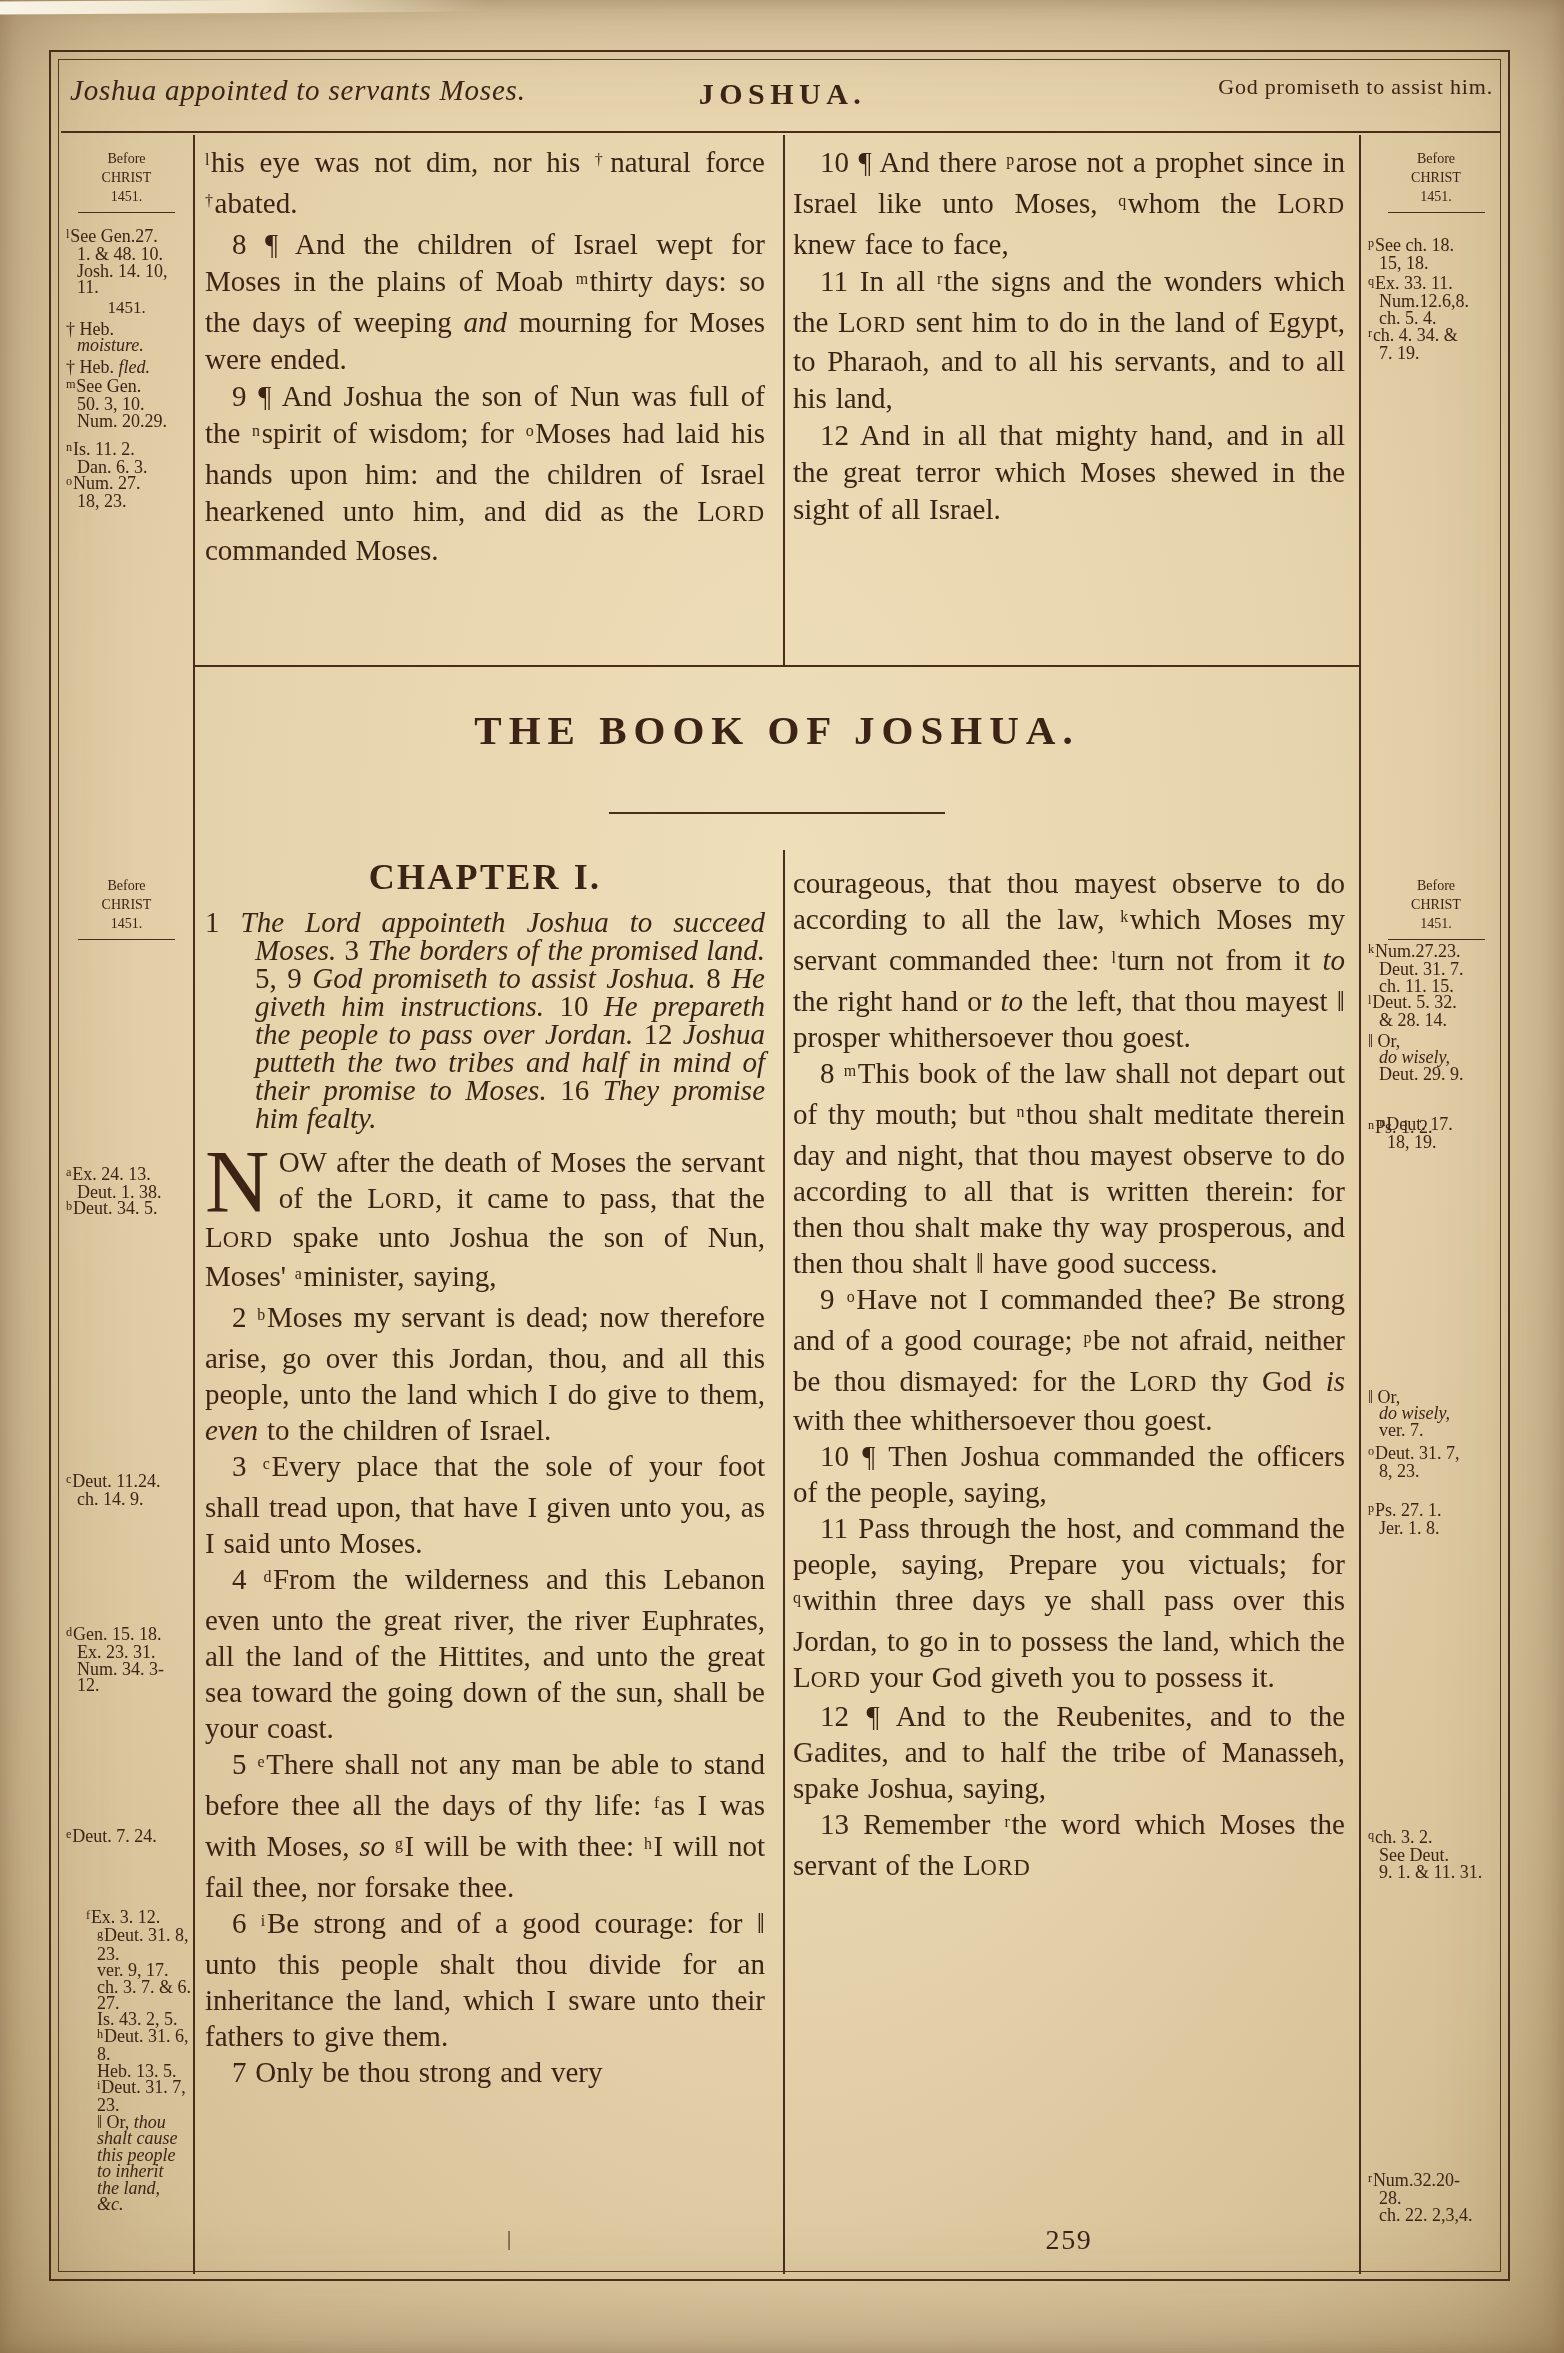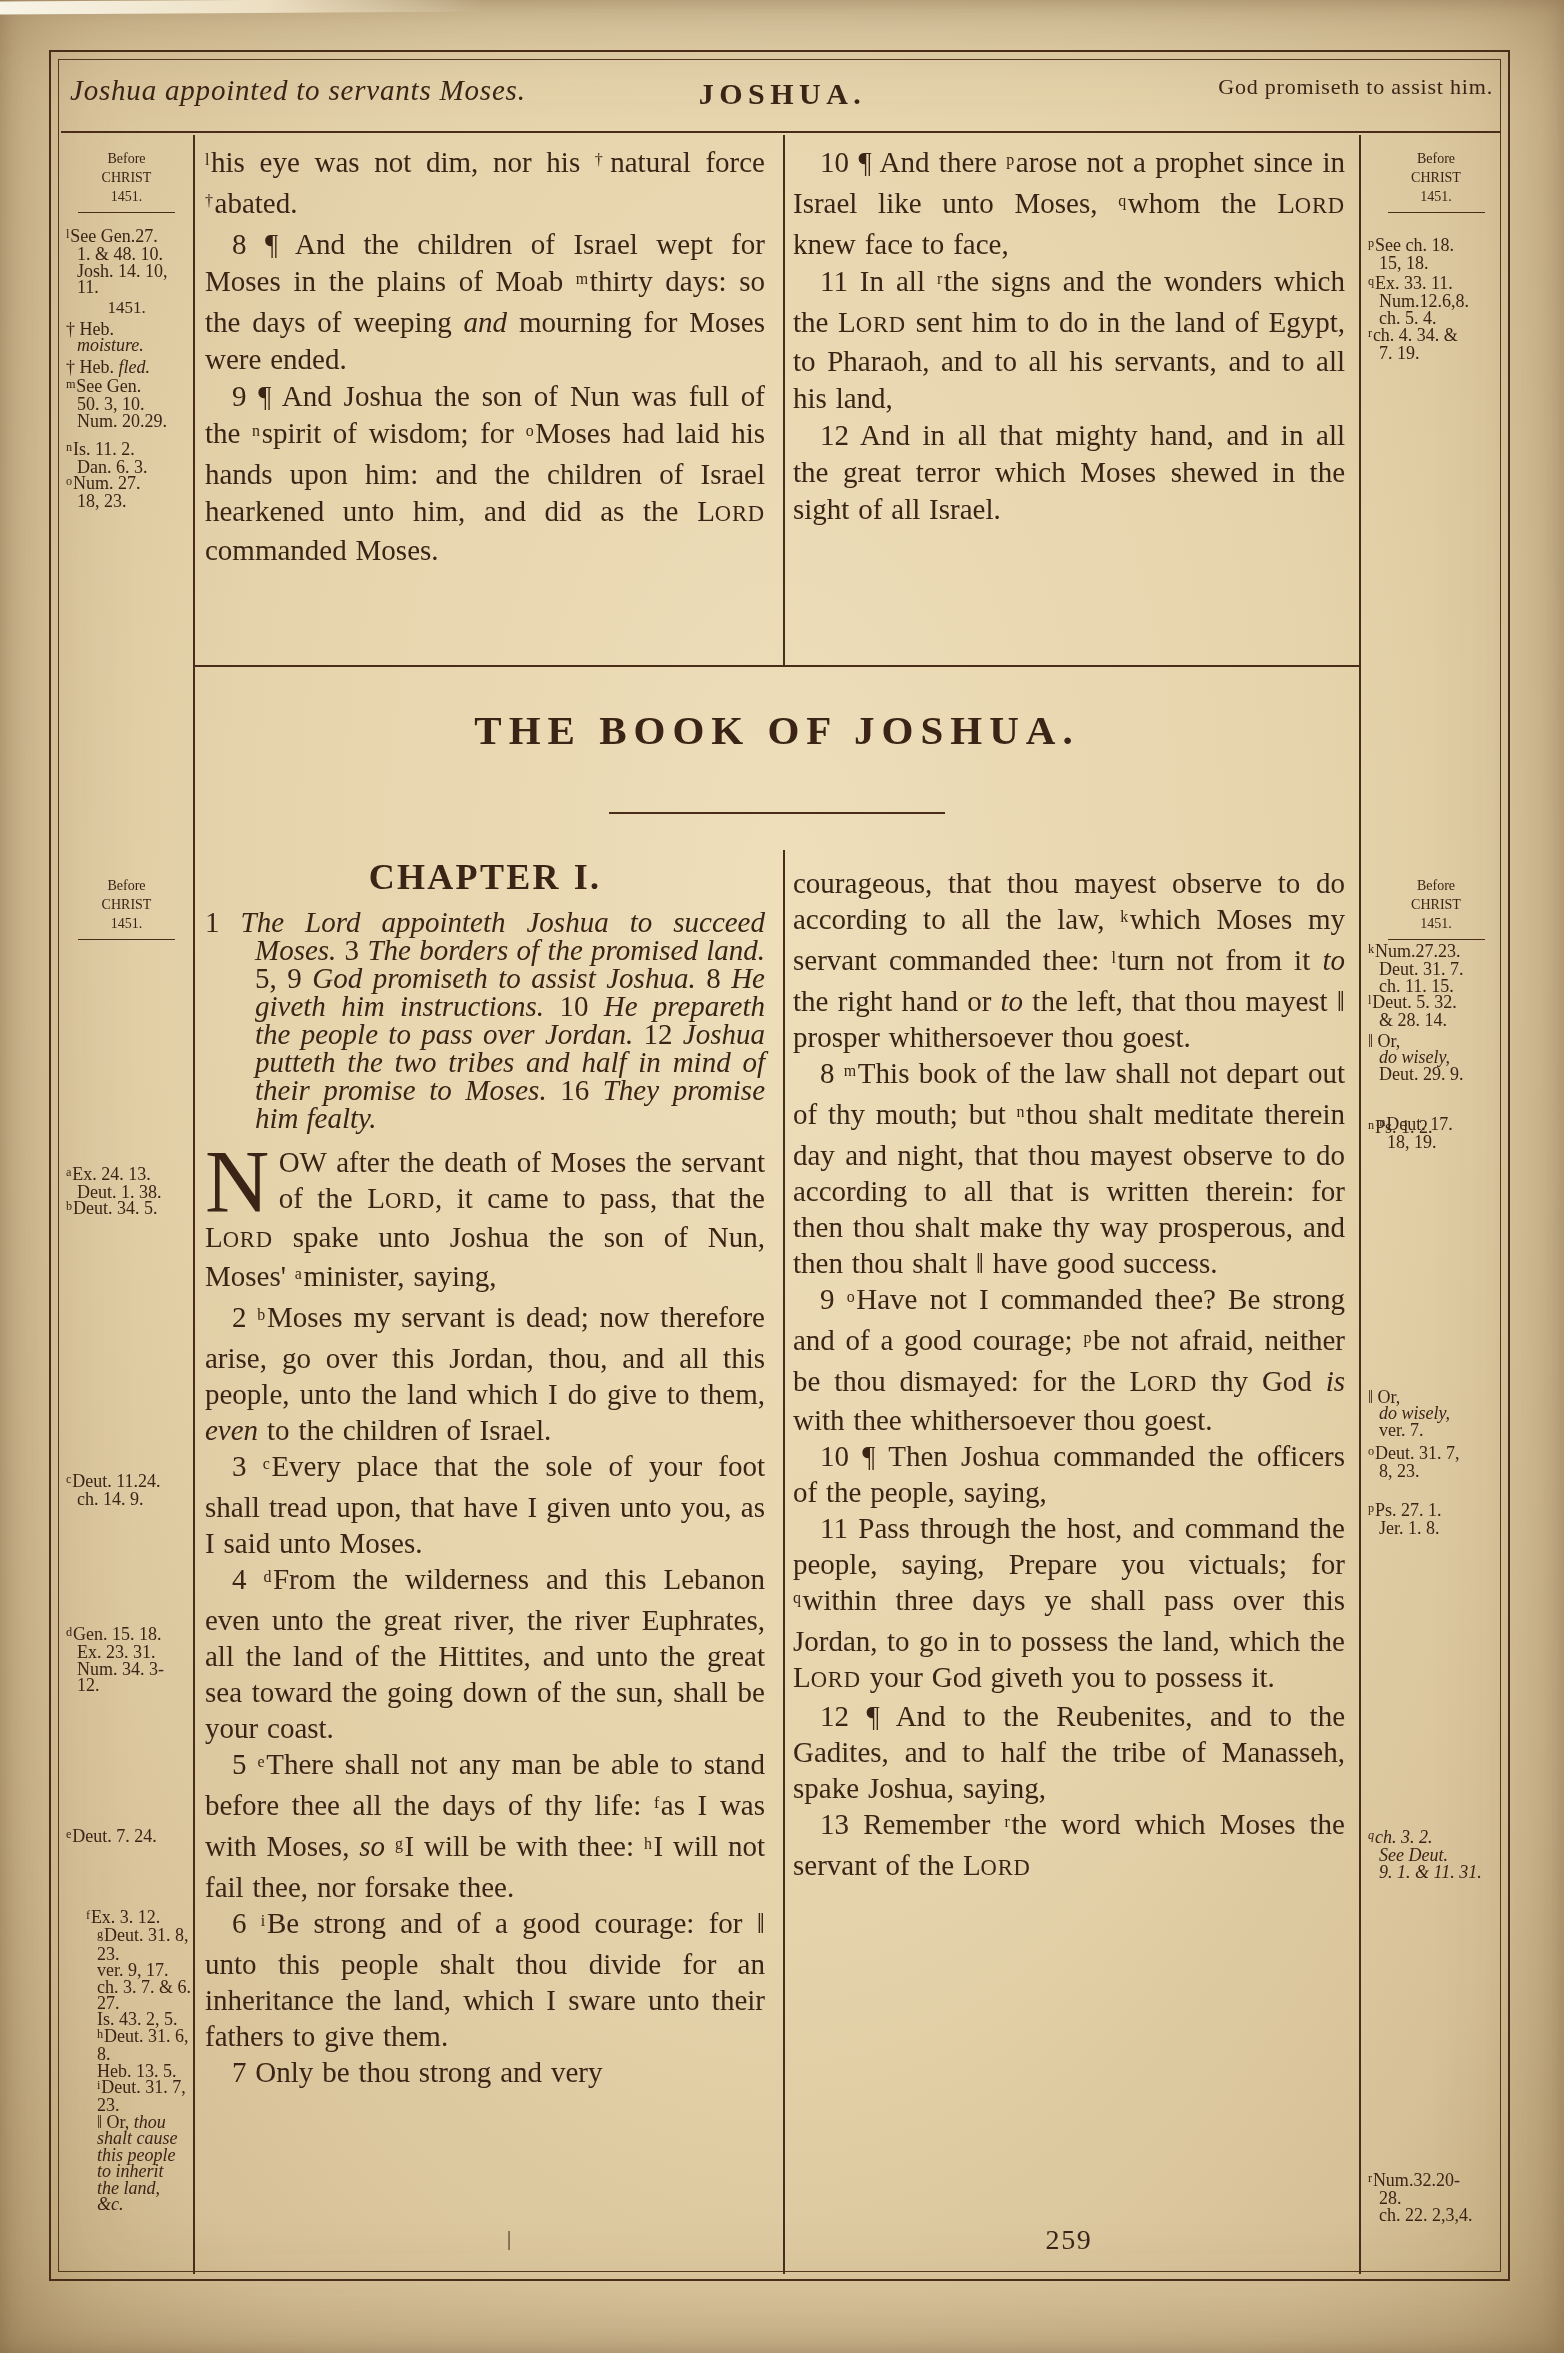--- a/index.html
+++ b/index.html
@@ -145,20 +145,20 @@
   <div class="notes-layer notes-right">
       <div class="note bc" style="top: 876px;">Before<br>CHRIST<br>1451.</div>
       <div class="note ref" style="top: 943px;"><sup>k</sup>Num.27.23.<br>Deut. 31. 7.<br>ch. 11. 15.</div>
       <div class="note ref" style="top: 994px;"><sup>l</sup>Deut. 5. 32.<br>&amp; 28. 14.</div>
       <div class="note ref" style="top: 1033px;">‖ Or,<br><em>do wisely,</em><br>Deut. 29. 9.</div>
       <div class="note ref" style="top: 1116px; margin-left: 8px;"><sup>m</sup>Deut. 17.<br>18, 19.</div>
       <div class="note ref" style="top: 1119px;"><sup>n</sup>Ps. 1. 2.</div>
       <div class="note ref" style="top: 1389px;">‖ Or,<br><em>do wisely,</em><br>ver. 7.</div>
       <div class="note ref" style="top: 1445px;"><sup>o</sup>Deut. 31. 7,<br>8, 23.</div>
       <div class="note ref" style="top: 1502px;"><sup>p</sup>Ps. 27. 1.<br>Jer. 1. 8.</div>
-      <div class="note ref" style="top: 1829px; font-style: italic;"><sup>q</sup>ch. 3. 2.<br>See Deut.<br>9. 1. &amp; 11. 31.</div>
+      <div class="note ref" style="top: 1829px;"><sup>q</sup>ch. 3. 2.<br>See Deut.<br>9. 1. &amp; 11. 31.</div>
       <div class="note ref" style="top: 2172px;"><sup>r</sup>Num.32.20-<br>28.<br>ch. 22. 2,3,4.</div>
     </div>
 
   <div class="catchmark">|</div>
   <div class="pagenum">259</div>
 </div>
 
 
 </body></html>

